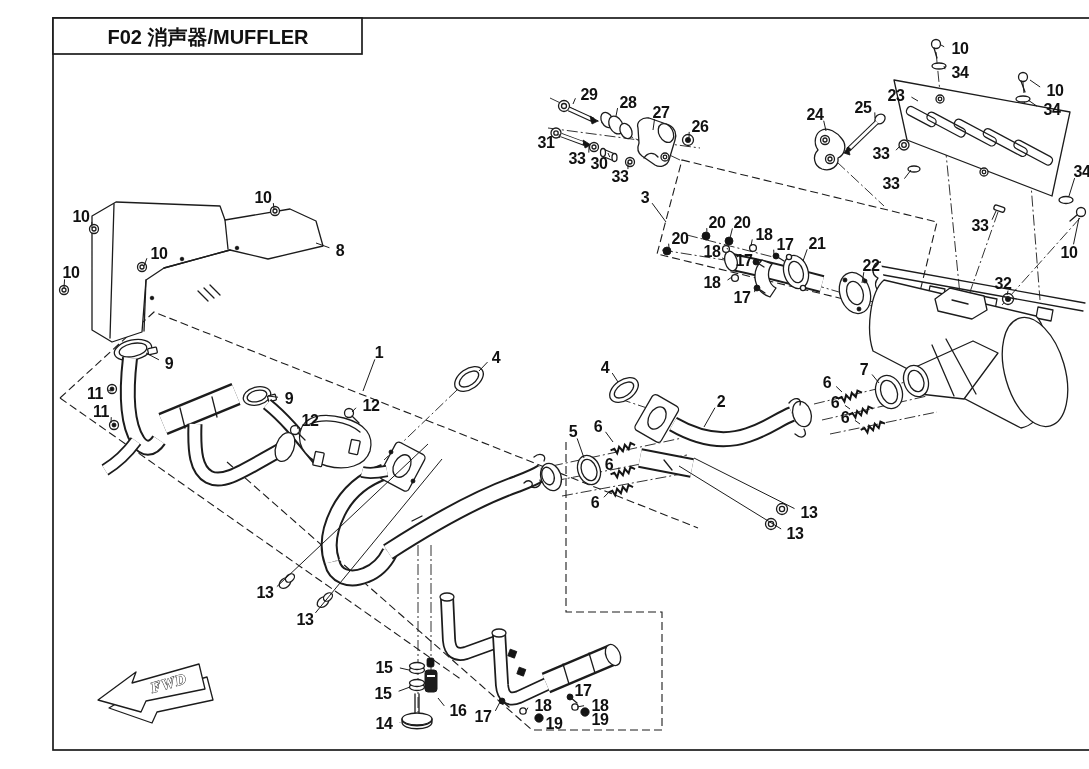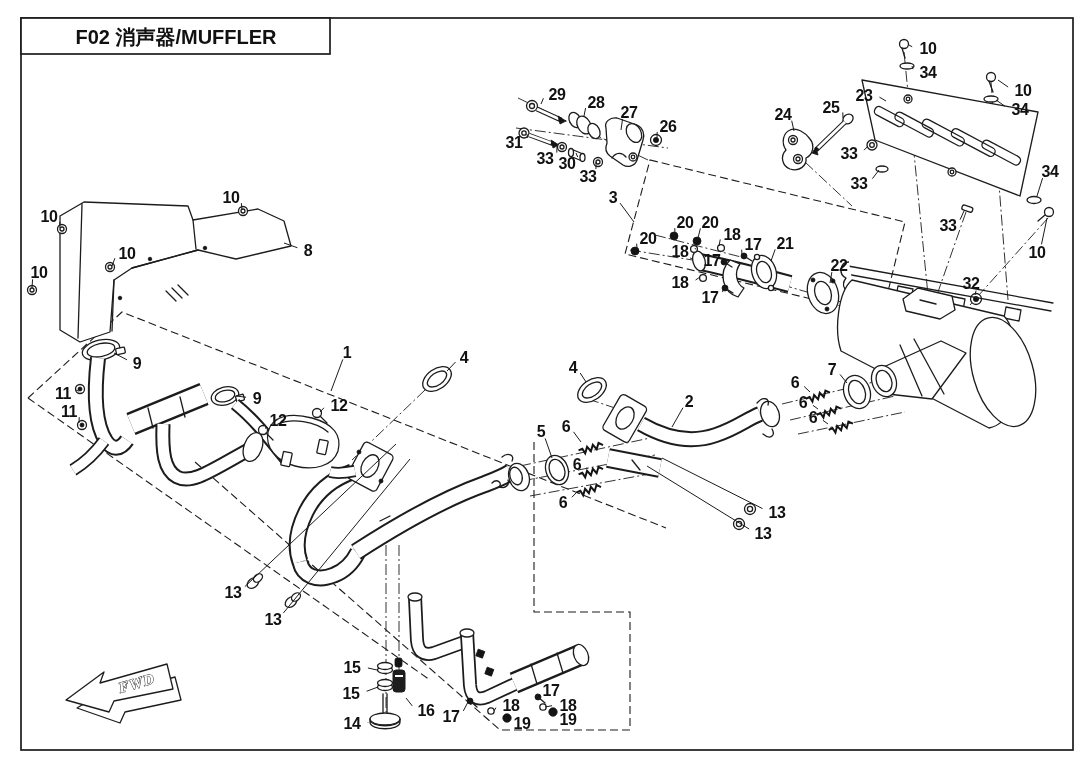--- a/index.html
+++ b/index.html
@@ -1,17 +1,17 @@
 <!DOCTYPE html>
 <html><head>
 <meta charset="utf-8">
 <style>
   html,body{margin:0;padding:0;background:#fff;width:1089px;height:769px;overflow:hidden;}
   #stage{position:relative;width:995px;height:769px;background:#fff;
-         font-family:"Liberation Sans", sans-serif;}
+         font-family:"Liberation Sans", sans-serif;margin-left:32px;}
   svg{position:absolute;left:0;top:0;}
   .ink{stroke:#1c1c1c;fill:none;stroke-width:1.3;stroke-linejoin:round;stroke-linecap:round;}
   .fillw{fill:#ffffff;stroke:#1c1c1c;stroke-width:1.3;stroke-linejoin:round;}
   .filld{fill:#141414;stroke:#141414;stroke-width:0.8;}
   .tube-o{fill:none;stroke:#1c1c1c;stroke-linecap:butt;stroke-linejoin:round;}
   .tube-i{fill:none;stroke:#ffffff;stroke-linecap:butt;stroke-linejoin:round;}
   .dash{stroke:#1c1c1c;fill:none;stroke-width:1.1;stroke-dasharray:8 4;}
   .axis{stroke:#1c1c1c;fill:none;stroke-width:0.9;stroke-dasharray:11 3 2 3;}
   .callout-text{font:bold 16px "Liberation Sans",sans-serif;fill:#111;letter-spacing:-0.5px;}
   .leader{stroke:#1c1c1c;stroke-width:1;fill:none;}

